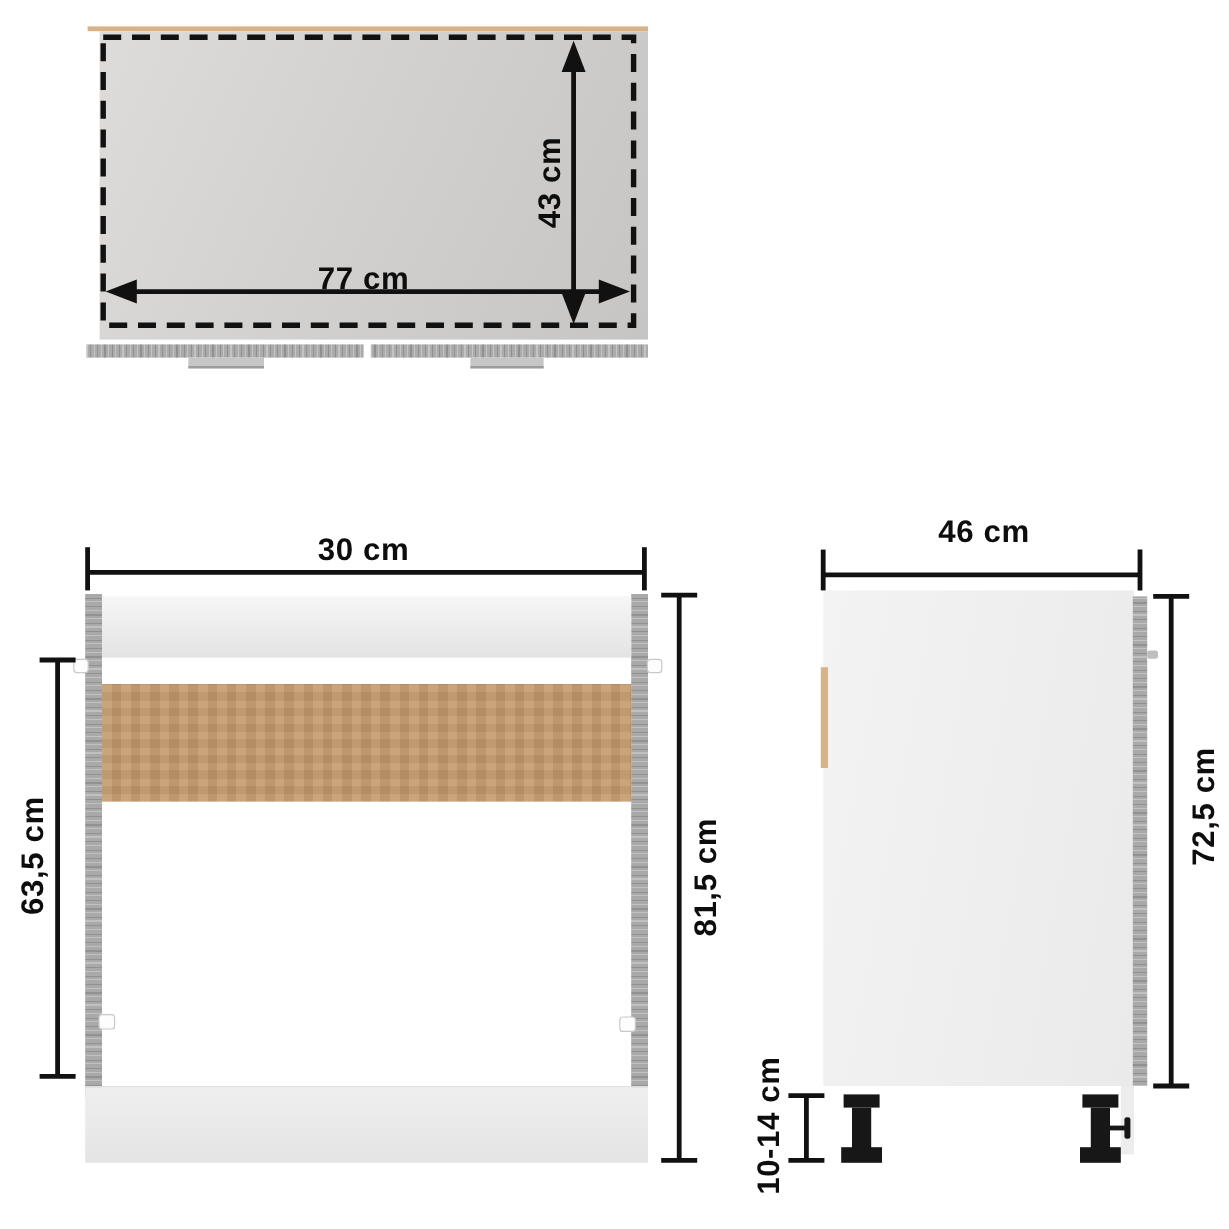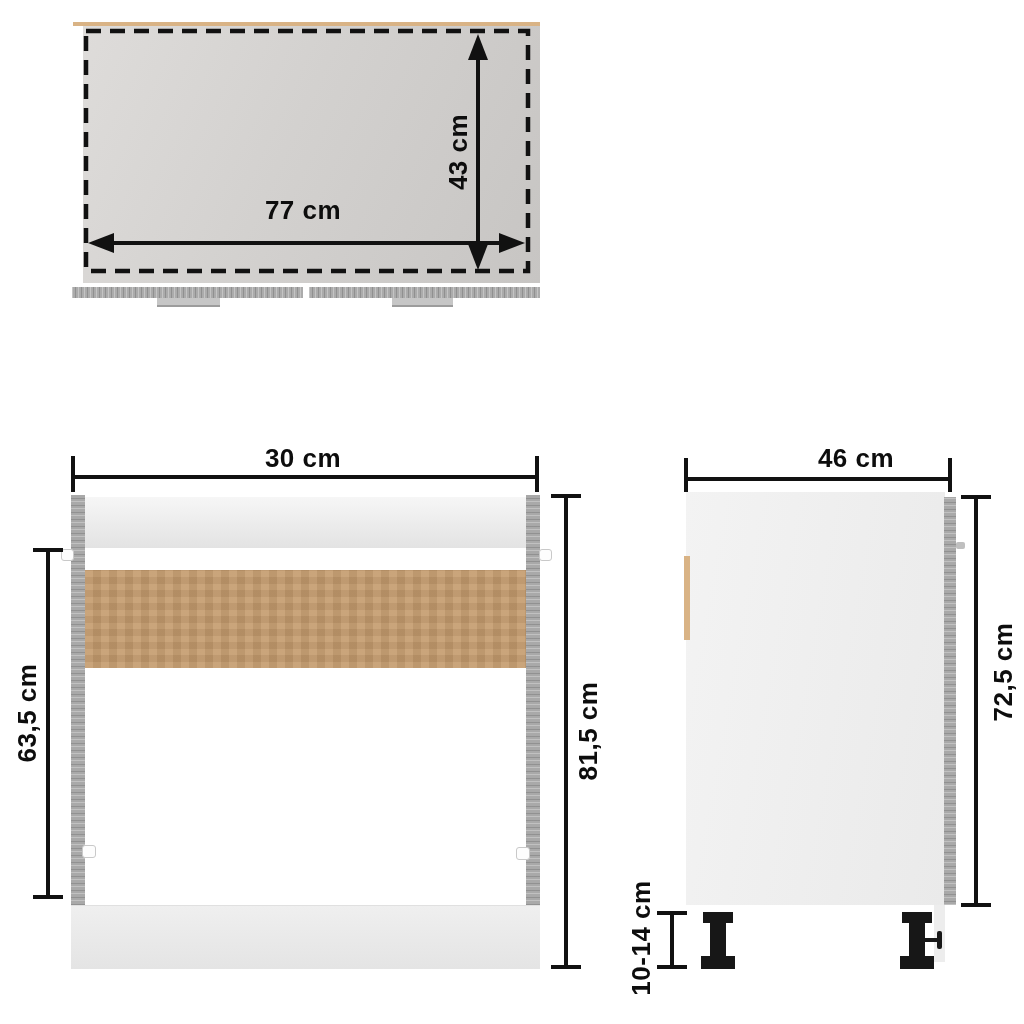--- a/index.html
+++ b/index.html
@@ -101,24 +101,24 @@
       <line x1="976" y1="497" x2="976" y2="905"></line>
       <line x1="961" y1="497" x2="991" y2="497"></line>
       <line x1="961" y1="905" x2="991" y2="905"></line>
 
       <line x1="672" y1="913" x2="672" y2="967"></line>
       <line x1="657" y1="913" x2="687" y2="913"></line>
       <line x1="657" y1="967" x2="687" y2="967"></line>
     </g>
   </svg>
 
-  <div class="dim-label" style="left:303px;top:210px;">77 cm</div>
+  <div class="dim-label" style="left:303px;top:232px;">77 cm</div>
   <div class="dim-label rot" style="left:458px;top:152px;">43 cm</div>
 
   <div class="dim-label" style="left:303px;top:458px;">30 cm</div>
   <div class="dim-label rot" style="left:27px;top:713px;">63,5 cm</div>
   <div class="dim-label rot" style="left:588px;top:731px;">81,5 cm</div>
 
-  <div class="dim-label" style="left:820px;top:458px;margin-left:36px;">46 cm</div>
+  <div class="dim-label" style="left:820px;top:443px;">46 cm</div>
   <div class="dim-label rot" style="left:1003px;top:672px;">72,5 cm</div>
   <div class="dim-label rot" style="left:641px;top:938px;">10-14 cm</div>
 
 </div>
 
 </body></html>

